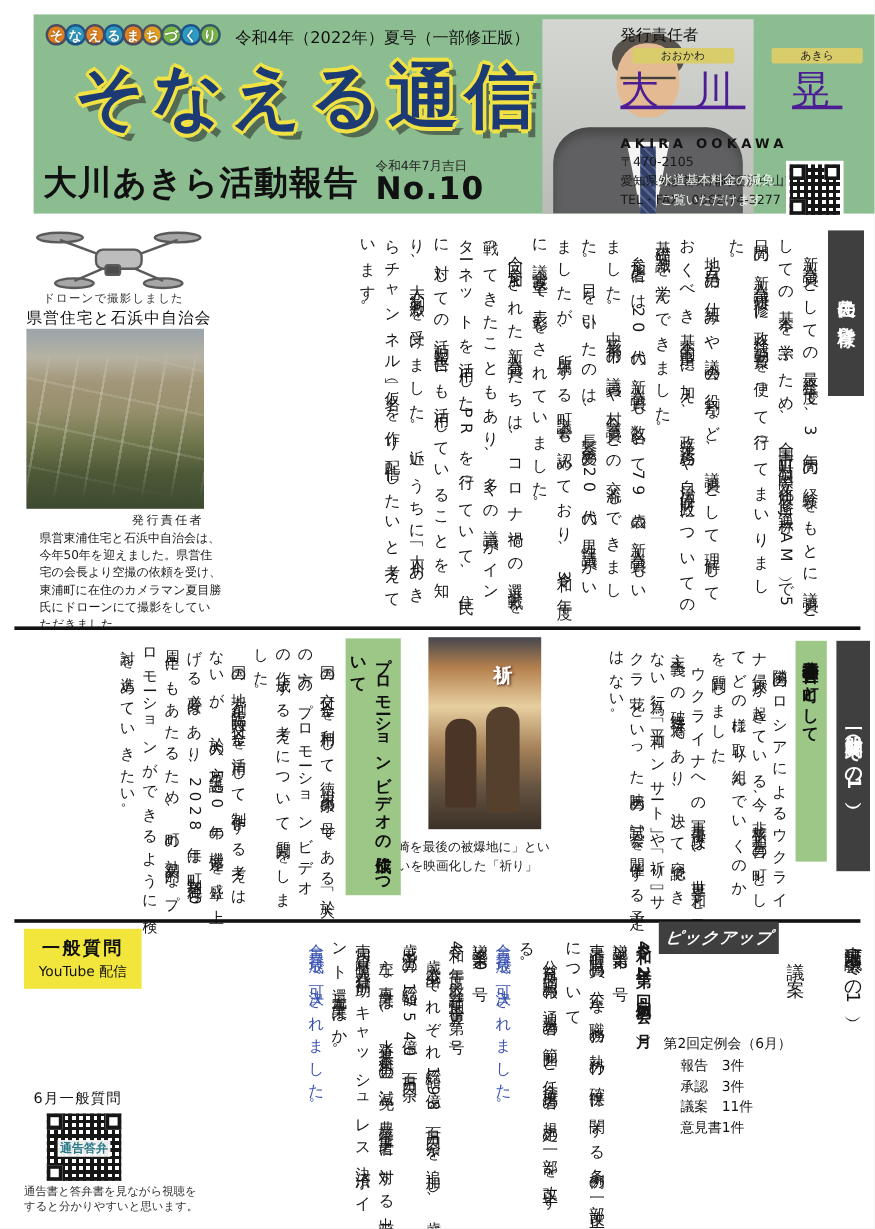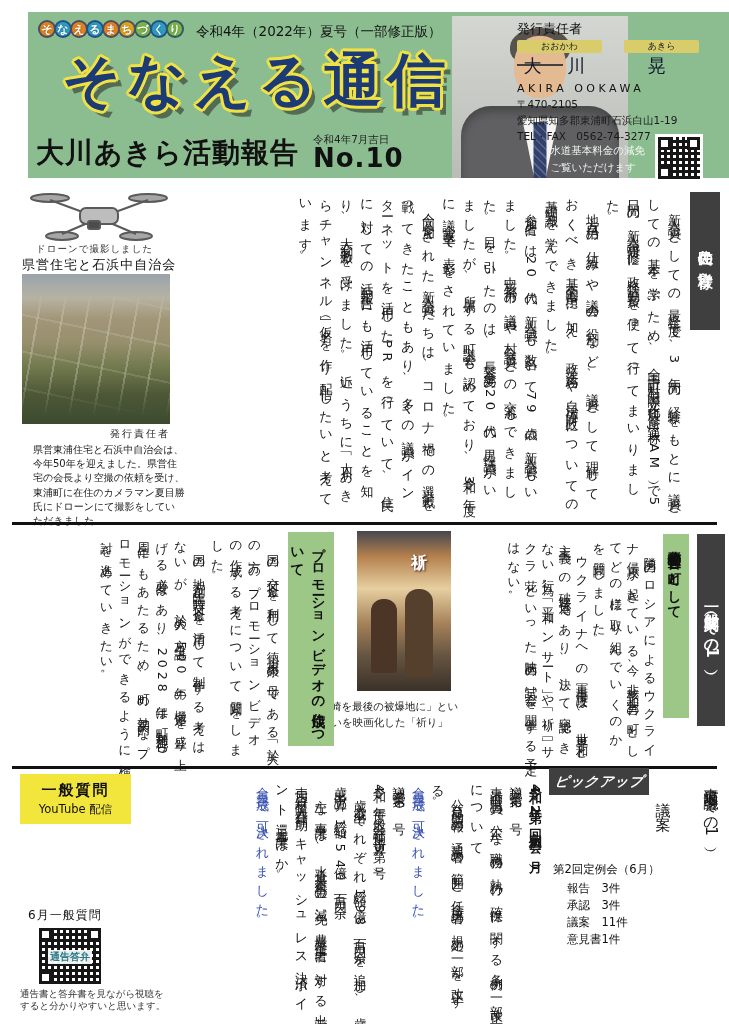--- a/index.html
+++ b/index.html
@@ -33,22 +33,22 @@
   .p-body { position:absolute; bottom:0; left:50%; transform:translateX(-50%); width:158px; height:72px; background:#606062; border-radius:30px 30px 0 0; box-shadow:inset 0 6px 8px rgba(0,0,0,.25); }
   .p-shirt { position:absolute; bottom:0; left:50%; transform:translateX(-50%); width:36px; height:60px; background:#f4f4f2; clip-path:polygon(0 0,100% 0,66% 100%,34% 100%); }
   .p-tie { position:absolute; bottom:0; left:50%; transform:translateX(-50%); width:13px; height:56px;
     background:repeating-linear-gradient(45deg,#32406a 0 4px,#54628c 4px 6px); }
 
   .publisher { position:absolute; right:6px; top:8px; width:206px; }
   .pub-label { font-size:13px; color:#111; }
   .pub-name-row { display:flex; gap:22px; margin-top:2px; }
   .pub-name-col { display:flex; flex-direction:column; align-items:center; }
   .furigana { font-size:9px; background:var(--furigana_yellow); border-radius:2px; padding:0 24px; color:#222; }
-  .pub-name { font-size:18px; letter-spacing:10px; color:#0f172a; margin-top:1px; white-space:nowrap; }
-  .pub-romaji { font-size:11px; font-weight:normal; letter-spacing:3.5px; margin-top:4px; color:#111; }
+  .pub-name { font-size:32px; letter-spacing:10px; color:#4c1d95; margin-top:1px; white-space:nowrap;text-decoration:underline; }
+  .pub-romaji { font-size:11px; font-weight:bold; letter-spacing:3.5px; margin-top:15px; color:#111; }
   .pub-addr { font-size:10.5px; line-height:1.5; margin-top:2px; color:#1a1a1a; white-space:nowrap; }
   .backnumber { position:absolute; right:84px; bottom:2px; font-size:10.5px; line-height:1.6; color:#eef6ee; }
 
   
   .qr { position:absolute; background:#fff; }
   .qr .qr-pat { position:absolute; inset:3px;
     background-image:repeating-linear-gradient(0deg,#161616 0 3px,transparent 3px 6px),
                      repeating-linear-gradient(90deg,#161616 0 3px,#fff 3px 6px); }
   .qr .f { position:absolute; width:13px; height:13px; background:#fff; border:3px solid #161616; }
   .qr .f1 { top:3px; left:3px; } .qr .f2 { top:3px; right:3px; } .qr .f3 { bottom:3px; left:3px; }
@@ -100,21 +100,21 @@
 
   
   .s3-heading { left:701px; top:776px; height:178px; font-size:15px; letter-spacing:2px; }
   .s3-gian { left:653px; top:790px; height:90px; font-size:15px; letter-spacing:14px; }
   .pickup { position:absolute; left:549px; top:768px; width:100px; height:27px; background:var(--dark_box);
     color:#fff; display:flex; align-items:center; justify-content:center; }
   .pickup span { font-style:italic; font-weight:bold; font-size:13.5px; letter-spacing:1px; transform:skewX(-8deg); }
   .session-caption { position:absolute; left:553px; top:862px; font-size:11.5px; color:#111; }
   .session-stats { position:absolute; left:567px; top:880px; font-size:11.5px; line-height:17px; color:#111; }
   .s3-body { left:115px; top:776px; width:430px; height:242px; font-size:13px; letter-spacing:4px; line-height:19.5px; }
-  .yt-badge { position:absolute; left:20px; top:774px; width:111px; height:50px; background:var(--accent_yellow);
+  .yt-badge { position:absolute; left:20px; top:774px; width:98px; height:50px; background:var(--accent_yellow);
     display:flex; flex-direction:column; align-items:center; justify-content:center; }
   .yt-badge .l1 { font-size:15px; font-weight:bold; letter-spacing:2px; color:#111; }
   .yt-badge .l2 { font-size:11.5px; color:#111; margin-top:2px; }
   .qr1-caption { position:absolute; left:28px; top:907px; font-size:12px; letter-spacing:1px; color:#111;text-align:center; }
   .s3-note { position:absolute; left:20px; top:988px; width:152px; font-size:9.5px; line-height:1.3; color:#333; }
 </style>
 </head>
 <body>
 
 <div class="page">

